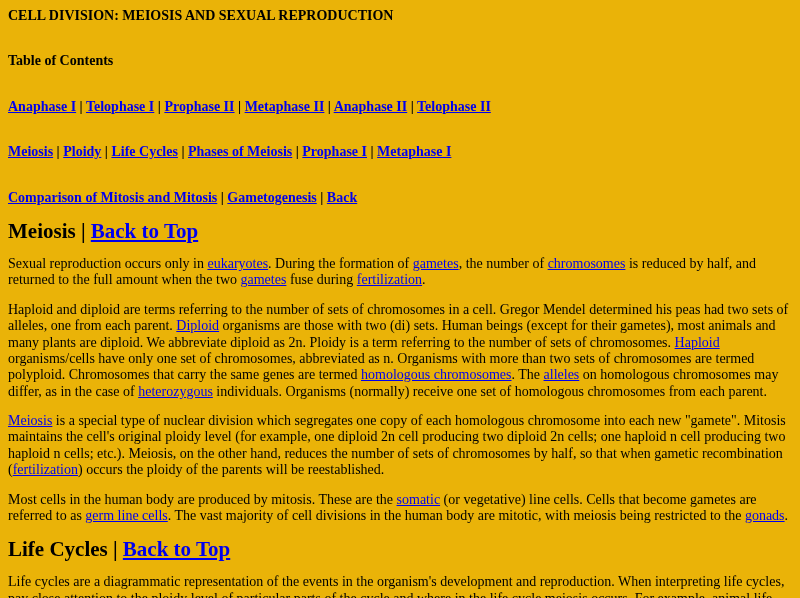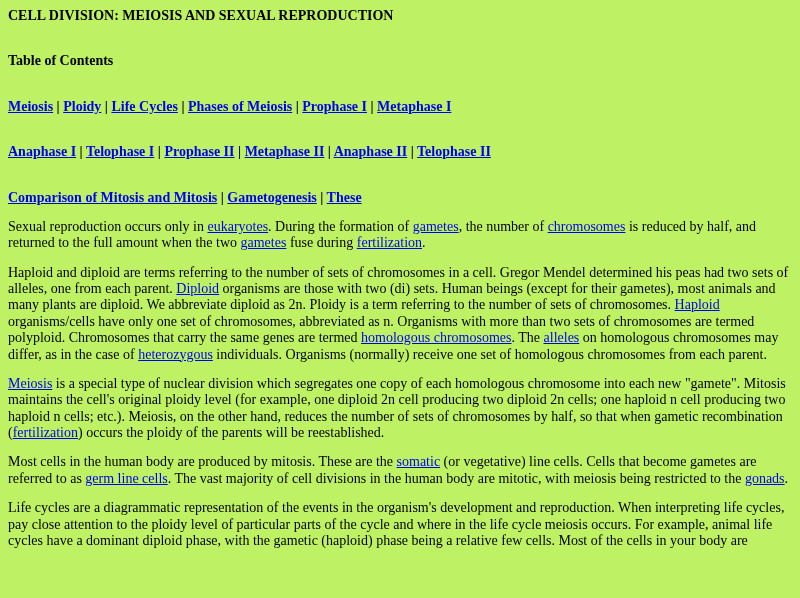--- a/index.html
+++ b/index.html
@@ -2,21 +2,21 @@
 <html><head>
 <meta charset="utf-8">
 <style>
   html, body { margin: 0; padding: 0; background: #ffffff; }
   .page {
     width: 800px;
     height: 598px;
     overflow: hidden;
     box-sizing: border-box;
     padding: 8px;
-    background: #bef264;
+    background: #eab308;
     color: #000000;
     font-family: "Liberation Serif", "DejaVu Serif", serif;
     font-size: 14px;
     line-height: 1.17;
   }
   p { margin: 13px 0; }
   p.title-line { margin-top: 0; }
   .b { font-weight: bold; margin-top: 29px; }
   h2 {
     font-size: 21px;
@@ -33,25 +33,27 @@
 </style>
 </head>
 <body>
 
 <div class="page">
 
   <p class="b title-line">CELL DIVISION: MEIOSIS AND SEXUAL REPRODUCTION</p>
 
   <p class="b">Table of Contents</p>
 
+  <p class="b"><a href="#" class="lnk">Anaphase I</a><span> | </span><a href="#" class="lnk">Telophase I</a><span> | </span><a href="#" class="lnk">Prophase II</a><span> | </span><a href="#" class="lnk">Metaphase II</a><span> | </span><a href="#" class="lnk">Anaphase II</a><span> | </span><a href="#" class="lnk">Telophase II</a></p>
   <p class="b"><a href="#" class="lnk">Meiosis</a><span> | </span><a href="#" class="lnk">Ploidy</a><span> | </span><a href="#" class="lnk">Life Cycles</a><span> | </span><a href="#" class="lnk">Phases of Meiosis</a><span> | </span><a href="#" class="lnk">Prophase I</a><span> | </span><a href="#" class="lnk">Metaphase I</a></p>
-  <p class="b"><a href="#" class="lnk">Anaphase I</a><span> | </span><a href="#" class="lnk">Telophase I</a><span> | </span><a href="#" class="lnk">Prophase II</a><span> | </span><a href="#" class="lnk">Metaphase II</a><span> | </span><a href="#" class="lnk">Anaphase II</a><span> | </span><a href="#" class="lnk">Telophase II</a></p>
-  <p class="b"><a href="#" class="lnk">Comparison of Mitosis and Mitosis</a><span> | </span><a href="#" class="lnk">Gametogenesis</a><span> | </span><a href="#" class="lnk">These</a></p>
+  <p class="b"><a href="#" class="lnk">Comparison of Mitosis and Mitosis</a><span> | </span><a href="#" class="lnk">Gametogenesis</a><span> | </span><a href="#" class="lnk">Back</a></p>
 
+  <h2><span>Meiosis | </span><a href="#" class="lnk">Back to Top</a></h2>
   <p><span>Sexual reproduction occurs only in </span><a href="#" class="lnk">eukaryotes</a><span>. During the formation of </span><a href="#" class="lnk">gametes</a><span>, the number of </span><a href="#" class="lnk">chromosomes</a><span> is reduced by half, and returned to the full amount when the two </span><a href="#" class="lnk">gametes</a><span> fuse during </span><a href="#" class="lnk">fertilization</a><span>.</span></p>
 
   <p><span>Haploid and diploid are terms referring to the number of sets of chromosomes in a cell. Gregor Mendel determined his peas had two sets of alleles, one from each parent. </span><a href="#" class="lnk">Diploid</a><span> organisms are those with two (di) sets. Human beings (except for their gametes), most animals and many plants are diploid. We abbreviate diploid as 2n. Ploidy is a term referring to the number of sets of chromosomes. </span><a href="#" class="lnk">Haploid</a><span> organisms/cells have only one set of chromosomes, abbreviated as n. Organisms with more than two sets of chromosomes are termed polyploid. Chromosomes that carry the same genes are termed </span><a href="#" class="lnk">homologous chromosomes</a><span>. The </span><a href="#" class="lnk">alleles</a><span> on homologous chromosomes may differ, as in the case of </span><a href="#" class="lnk">heterozygous</a><span> individuals. Organisms (normally) receive one set of homologous chromosomes from each parent.</span></p>
   <p><a href="#" class="lnk">Meiosis</a><span> is a special type of nuclear division which segregates one copy of each homologous chromosome into each new "gamete". Mitosis maintains the cell's original ploidy level (for example, one diploid 2n cell producing two diploid 2n cells; one haploid n cell producing two haploid n cells; etc.). Meiosis, on the other hand, reduces the number of sets of chromosomes by half, so that when gametic recombination (</span><a href="#" class="lnk">fertilization</a><span>) occurs the ploidy of the parents will be reestablished.</span></p>
   <p><span>Most cells in the human body are produced by mitosis. These are the </span><a href="#" class="lnk">somatic</a><span> (or vegetative) line cells. Cells that become gametes are referred to as </span><a href="#" class="lnk">germ line cells</a><span>. The vast majority of cell divisions in the human body are mitotic, with meiosis being restricted to the </span><a href="#" class="lnk">gonads</a><span>.</span></p>
 
+  <h2><span>Life Cycles | </span><a href="#" class="lnk">Back to Top</a></h2>
   <p><span>Life cycles are a diagrammatic representation of the events in the organism's development and reproduction. When interpreting life cycles, pay close attention to the ploidy level of particular parts of the cycle and where in the life cycle meiosis occurs. For example, animal life cycles have a dominant diploid phase, with the gametic (haploid) phase being a relative few cells. Most of the cells in your body are</span></p>
 
 </div>
 
 </body></html>

